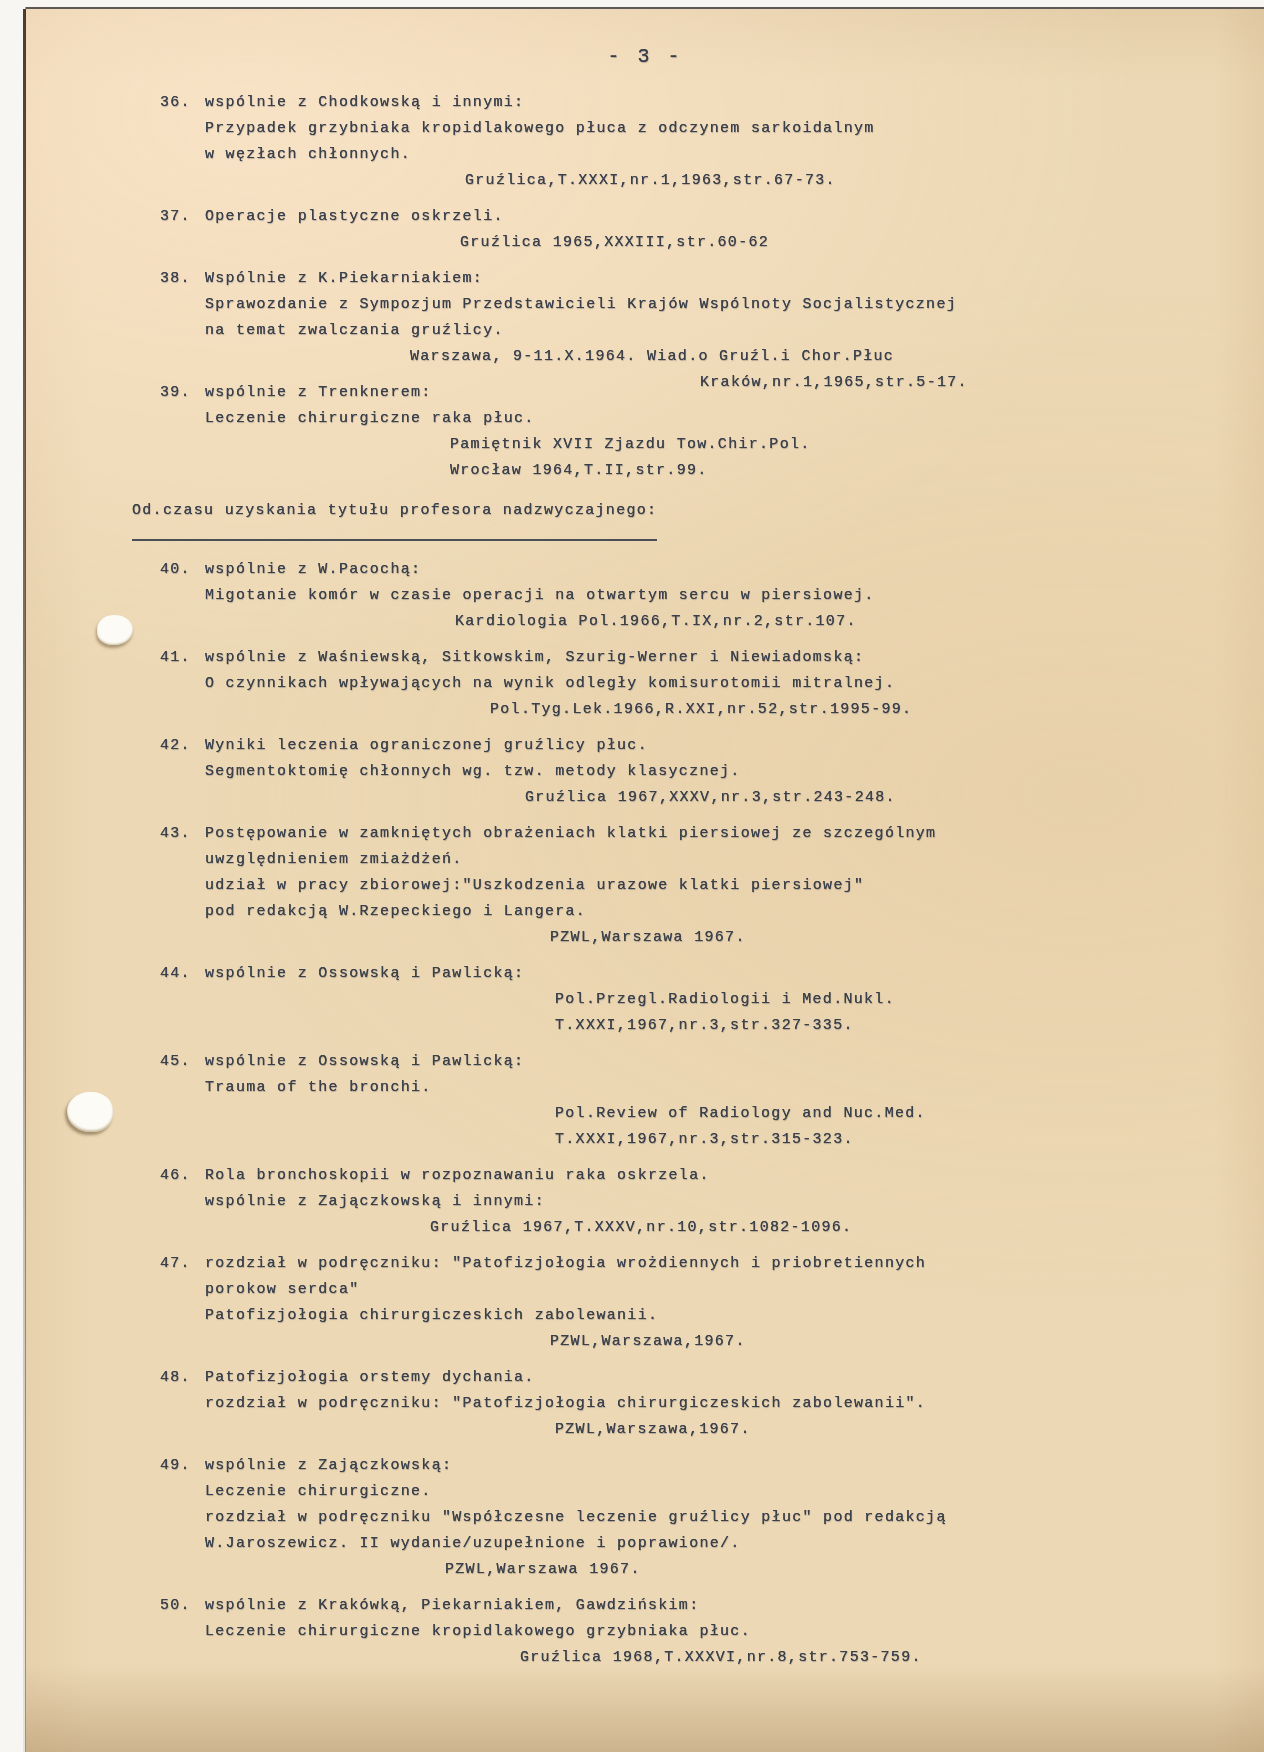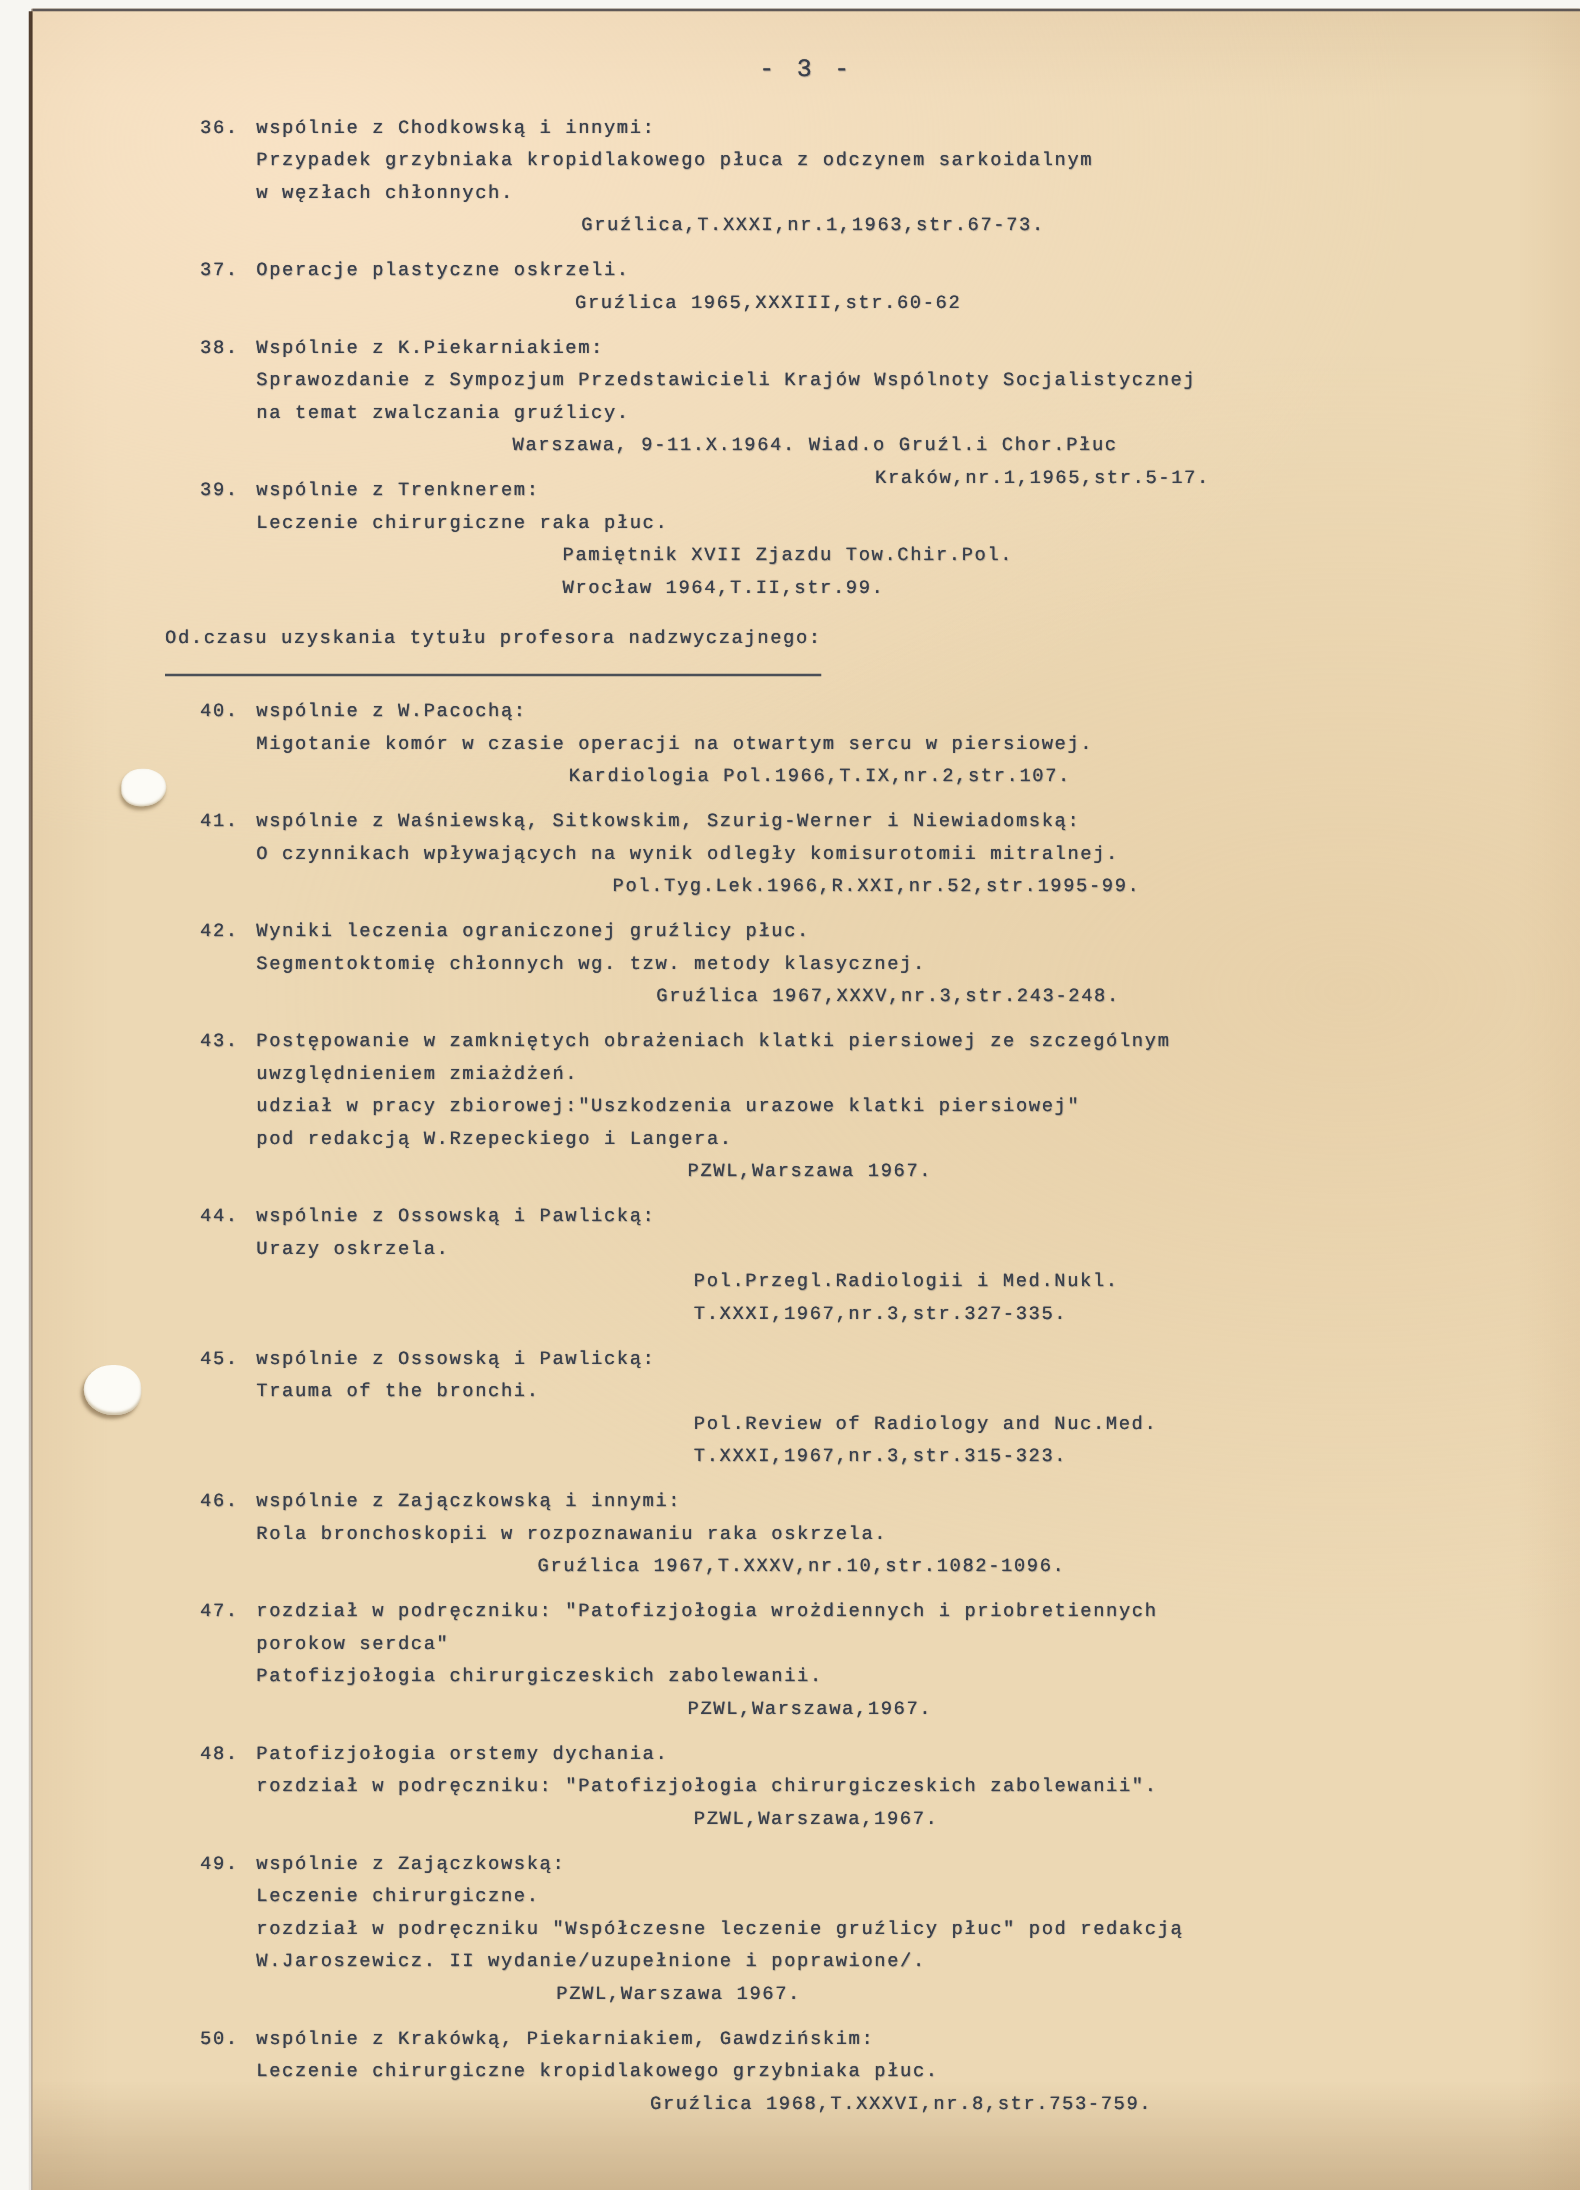--- a/index.html
+++ b/index.html
@@ -135,37 +135,36 @@
             <div class="line">Postępowanie w zamkniętych obrażeniach klatki piersiowej ze szczególnym</div>
             <div class="line">uwzględnieniem zmiażdżeń.</div>
             <div class="line">udział w pracy zbiorowej:"Uszkodzenia urazowe klatki piersiowej"</div>
             <div class="line">pod redakcją W.Rzepeckiego i Langera.</div>
             <div class="cite" style="margin-left: 345px;">PZWL,Warszawa 1967.</div>
           </div>
         </div><div class="item">
           <span class="num">44.</span>
           <div class="body">
             <div class="line">wspólnie z Ossowską i Pawlicką:</div>
-            <div class="line">Urazy oskrzela.</div>
             <div class="cite" style="margin-left: 350px;">Pol.Przegl.Radiologii i Med.Nukl.</div>
             <div class="cite" style="margin-left: 350px;">T.XXXI,1967,nr.3,str.327-335.</div>
           </div>
         </div><div class="item">
           <span class="num">45.</span>
           <div class="body">
             <div class="line">wspólnie z Ossowską i Pawlicką:</div>
             <div class="line">Trauma of the bronchi.</div>
             <div class="cite" style="margin-left: 350px;">Pol.Review of Radiology and Nuc.Med.</div>
             <div class="cite" style="margin-left: 350px;">T.XXXI,1967,nr.3,str.315-323.</div>
           </div>
         </div><div class="item">
           <span class="num">46.</span>
           <div class="body">
+            <div class="line">Rola bronchoskopii w rozpoznawaniu raka oskrzela.</div>
             <div class="line">wspólnie z Zajączkowską i innymi:</div>
-            <div class="line">Rola bronchoskopii w rozpoznawaniu raka oskrzela.</div>
             <div class="cite" style="margin-left: 225px;">Gruźlica 1967,T.XXXV,nr.10,str.1082-1096.</div>
           </div>
         </div><div class="item">
           <span class="num">47.</span>
           <div class="body">
             <div class="line">rozdział w podręczniku: "Patofizjołogia wrożdiennych i priobretiennych</div>
             <div class="line">porokow serdca"</div>
             <div class="line">Patofizjołogia chirurgiczeskich zabolewanii.</div>
             <div class="cite" style="margin-left: 345px;">PZWL,Warszawa,1967.</div>
           </div>

